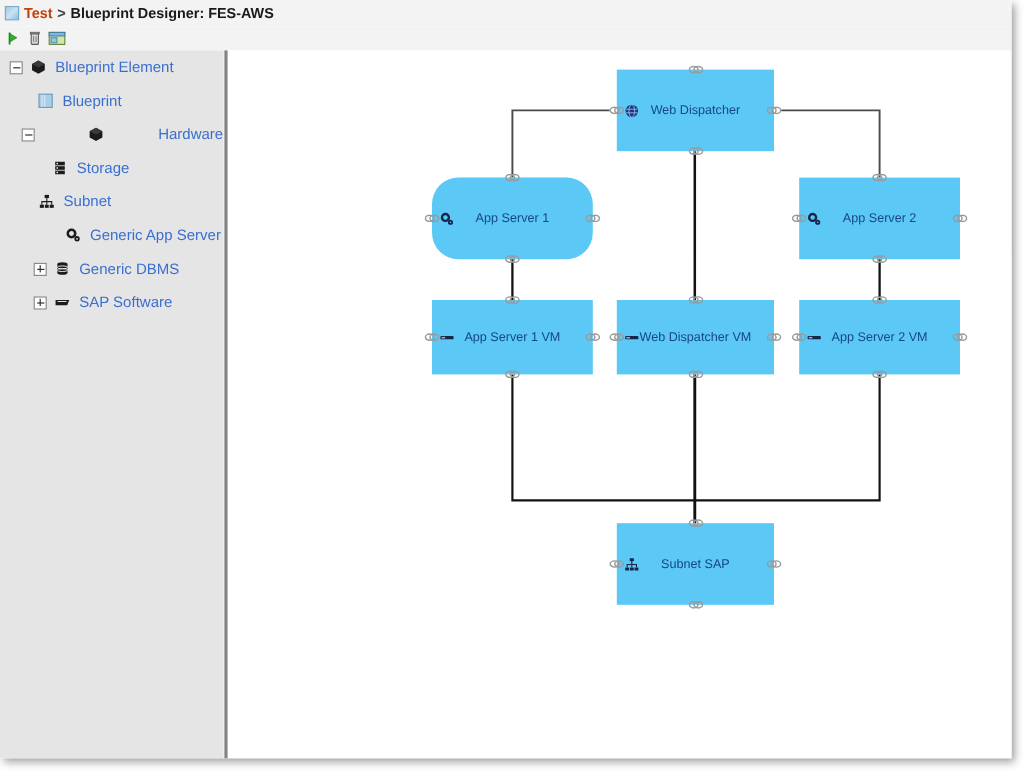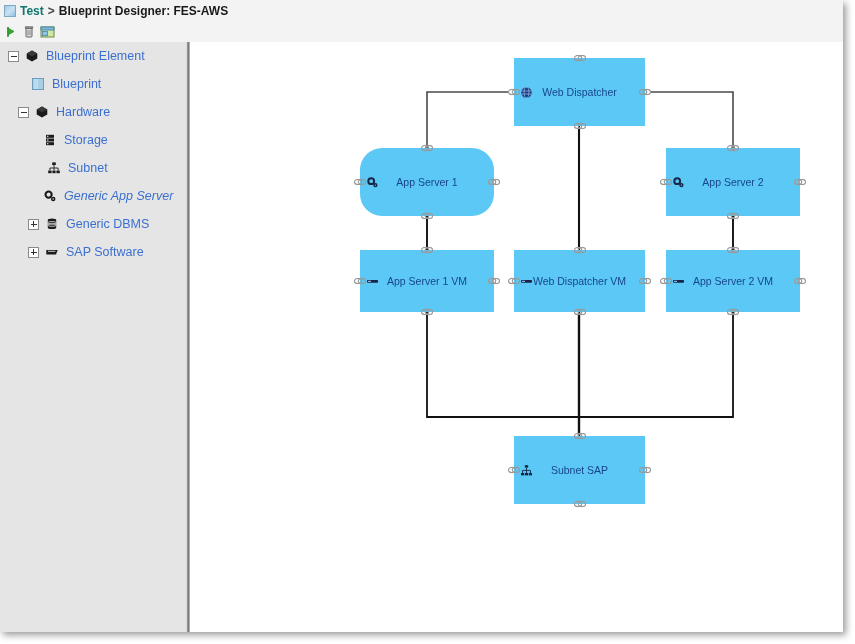--- a/index.html
+++ b/index.html
@@ -39,21 +39,21 @@
   }
   .bc-icon {
     width: 12px; height: 12px;
     margin-right: 4px;
     background: linear-gradient(135deg,#9ecbe8 0%,#c9e2f2 50%,#8fc0e0 100%);
     border: 1px solid #7fa8c4;
     box-sizing: border-box;
     flex: none;
   }
   .bc-link {
-    color: #0f766e;
+    color: #c2410c;
     font-size: 12px;
     font-weight: bold;
     white-space: nowrap;
   }
   .bc-sep {
     color: #444;
     font-size: 12px;
     font-weight: bold;
     margin: 0 4px;
   }
@@ -242,21 +242,21 @@
     <div class="tree-row" style="padding-left:30px;">
       <span class="tree-icon">
         <svg width="14" height="14" viewBox="0 0 14 14">
           <rect x="1.5" y="1.5" width="11" height="11" fill="#a9cfe8" stroke="#6f9dbe" stroke-width="1"></rect>
           <path d="M4 2 L4 12 M6.2 2 L6.2 12" stroke="#cfe4f2" stroke-width="1.2"></path>
         </svg>
       </span>
       <span class="tree-label">Blueprint</span>
     </div>
 
-    <div class="tree-row" style="padding-left:18px;">
+    <div class="tree-row" style="padding-left:18px;justify-content:space-between;">
       <span class="tree-toggle"></span>
       <span class="tree-icon">
         <svg width="14" height="14" viewBox="0 0 14 14">
           <path d="M7 1.5 L12.3 4.4 L12.3 9.6 L7 12.5 L1.7 9.6 L1.7 4.4 Z" fill="#1b1b1b"></path>
           <path d="M7 1.5 L12.3 4.4 L7 7.3 L1.7 4.4 Z" fill="#3a3a3a"></path>
         </svg>
       </span>
       <span class="tree-label">Hardware</span>
     </div>
 
@@ -268,35 +268,35 @@
           <rect x="3" y="5.5" width="8" height="3" fill="#1b1b1b"></rect>
           <rect x="3" y="9.2" width="8" height="3" fill="#1b1b1b"></rect>
           <rect x="4" y="2.7" width="1.4" height="1.2" fill="#ddd"></rect>
           <rect x="4" y="6.4" width="1.4" height="1.2" fill="#ddd"></rect>
           <rect x="4" y="10.1" width="1.4" height="1.2" fill="#ddd"></rect>
         </svg>
       </span>
       <span class="tree-label">Storage</span>
     </div>
 
-    <div class="tree-row" style="padding-left:46px;">
+    <div class="tree-row" style="padding-left:31px;">
       <span class="tree-icon">
         <svg width="14" height="14" viewBox="0 0 14 14">
           <rect x="5.2" y="1.4" width="3.6" height="2.6" fill="#1b1b1b"></rect>
           <rect x="1.2" y="9.6" width="3.4" height="2.6" fill="#1b1b1b"></rect>
           <rect x="5.4" y="9.6" width="3.2" height="2.6" fill="#1b1b1b"></rect>
           <rect x="9.4" y="9.6" width="3.4" height="2.6" fill="#1b1b1b"></rect>
           <path d="M7 4 L7 7 M2.9 9.6 L2.9 7 L11.1 7 L11.1 9.6 M7 7 L7 9.6" stroke="#1b1b1b" stroke-width="0.9" fill="none"></path>
         </svg>
       </span>
       <span class="tree-label">Subnet</span>
     </div>
 
 
-    <div class="tree-row" style="padding-left:42px;font-style:italic;">
+    <div class="tree-row" style="padding-left:53px;">
       <span class="tree-icon">
         <svg width="14" height="14" viewBox="0 0 14 14">
           <circle cx="5.6" cy="5.6" r="3.1" fill="none" stroke="#1b1b1b" stroke-width="2.1"></circle>
           <circle cx="10.2" cy="10" r="1.5" fill="none" stroke="#1b1b1b" stroke-width="1.5"></circle>
         </svg>
       </span>
       <span class="tree-label">Generic App Server</span>
     </div>
 
     <div class="tree-row" style="padding-left:28px;">

